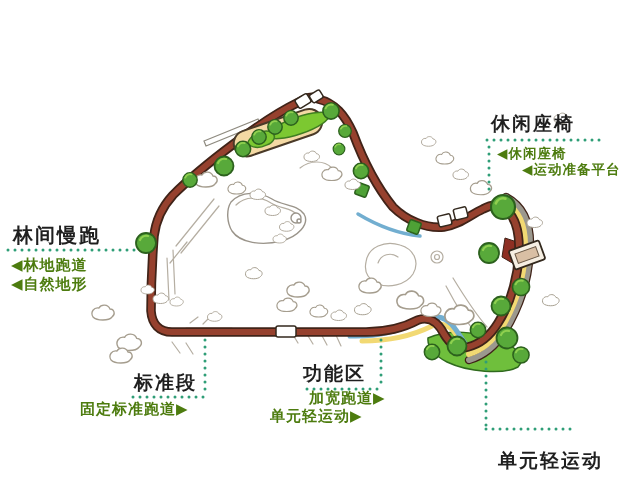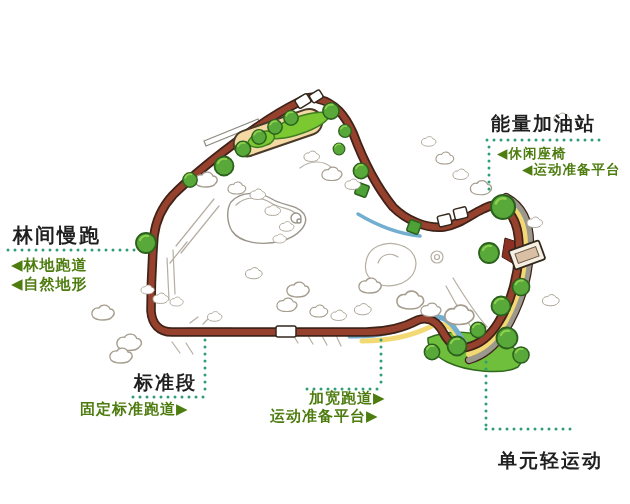--- a/index.html
+++ b/index.html
@@ -320,30 +320,33 @@
   </g>
 </svg>
 
   <div class="callout" style="left:13px;top:222px;text-align:center;">
     <div class="c-title">林间慢跑</div>
   </div>
   <div class="callout c-item" style="left:11px;top:256px;">◀林地跑道</div>
   <div class="callout c-item" style="left:11px;top:275px;">◀自然地形</div>
 
   <div class="callout" style="left:491px;top:111px;">
-    <div class="c-title small">能量加油站</div>
+    <div class="c-title small">休闲座椅</div>
   </div>
   <div class="callout c-item small" style="left:497px;top:145px;">◀休闲座椅</div>
   <div class="callout c-item small" style="left:522px;top:161px;">◀运动准备平台</div>
 
   <div class="callout" style="left:134px;top:370px;">
     <div class="c-title small">标准段</div>
   </div>
   <div class="callout c-item" style="left:80px;top:400px;">固定标准跑道▶</div>
 
+  <div class="callout" style="left:303px;top:361px;">
+    <div class="c-title small">功能区</div>
+  </div>
   <div class="callout c-item" style="left:309px;top:389px;">加宽跑道▶</div>
-  <div class="callout c-item" style="left:270px;top:407px;">运动准备平台▶</div>
+  <div class="callout c-item" style="left:270px;top:407px;">单元轻运动▶</div>
 
   <div class="callout" style="left:498px;top:400px;margin-top:48px;">
     <div class="c-title small">单元轻运动</div>
   </div>
 
 </div>
 
 </body></html>

